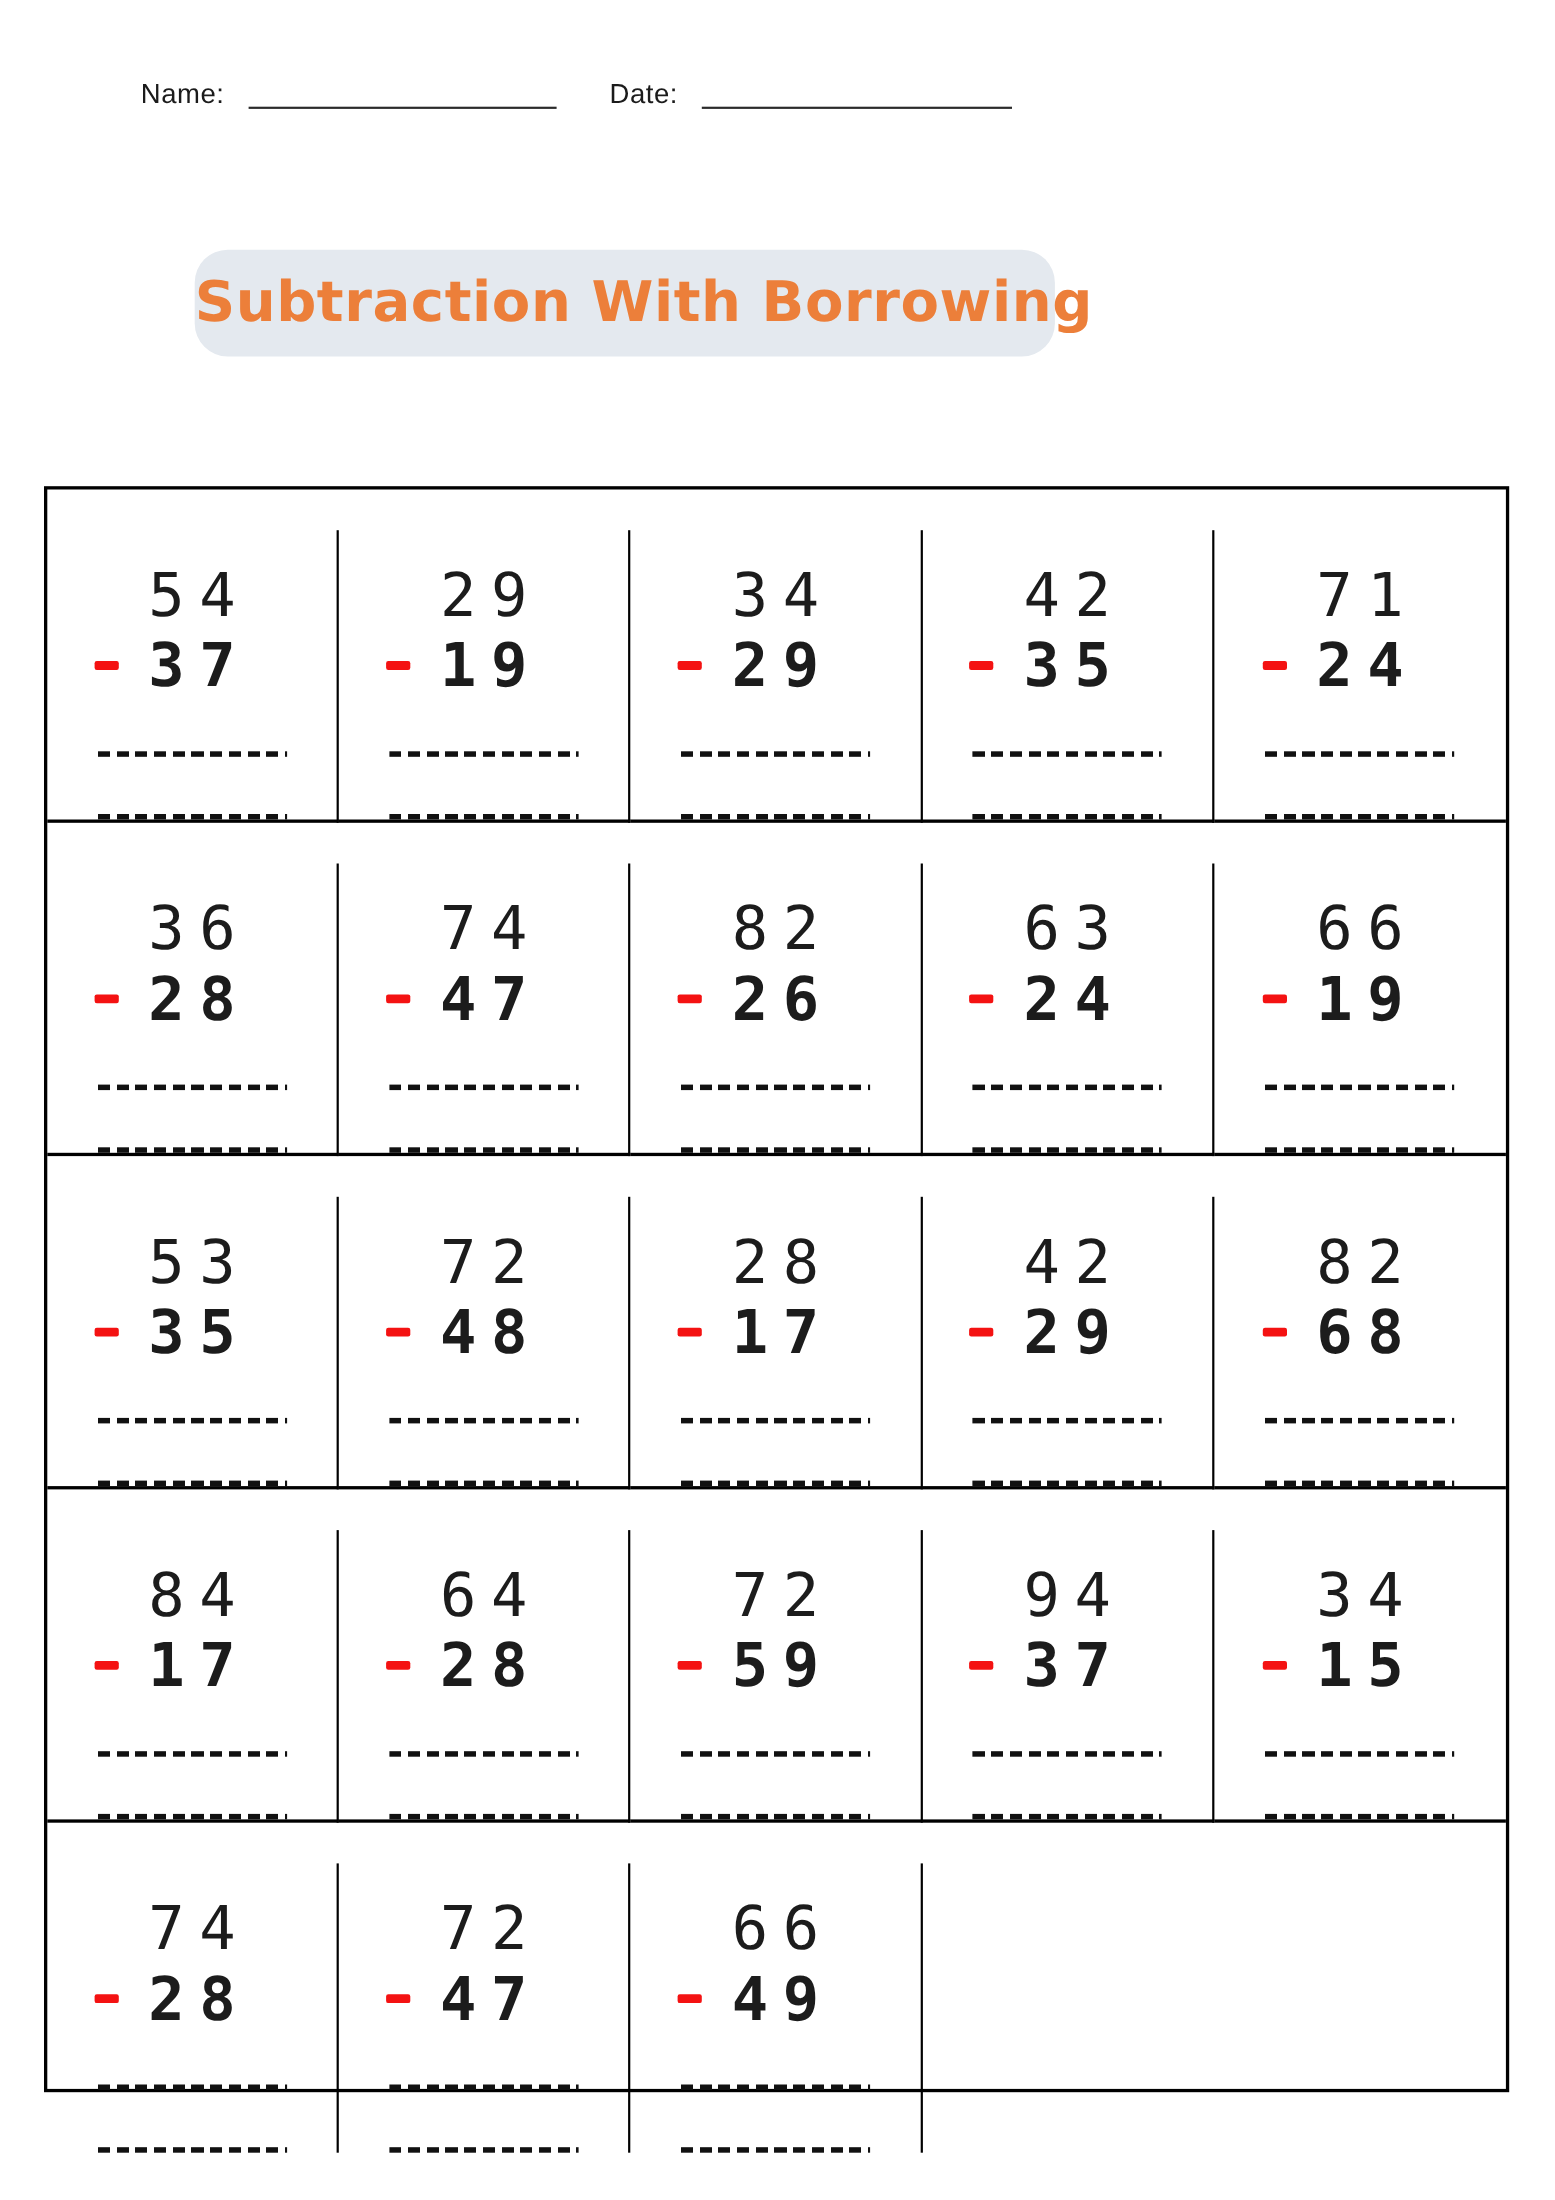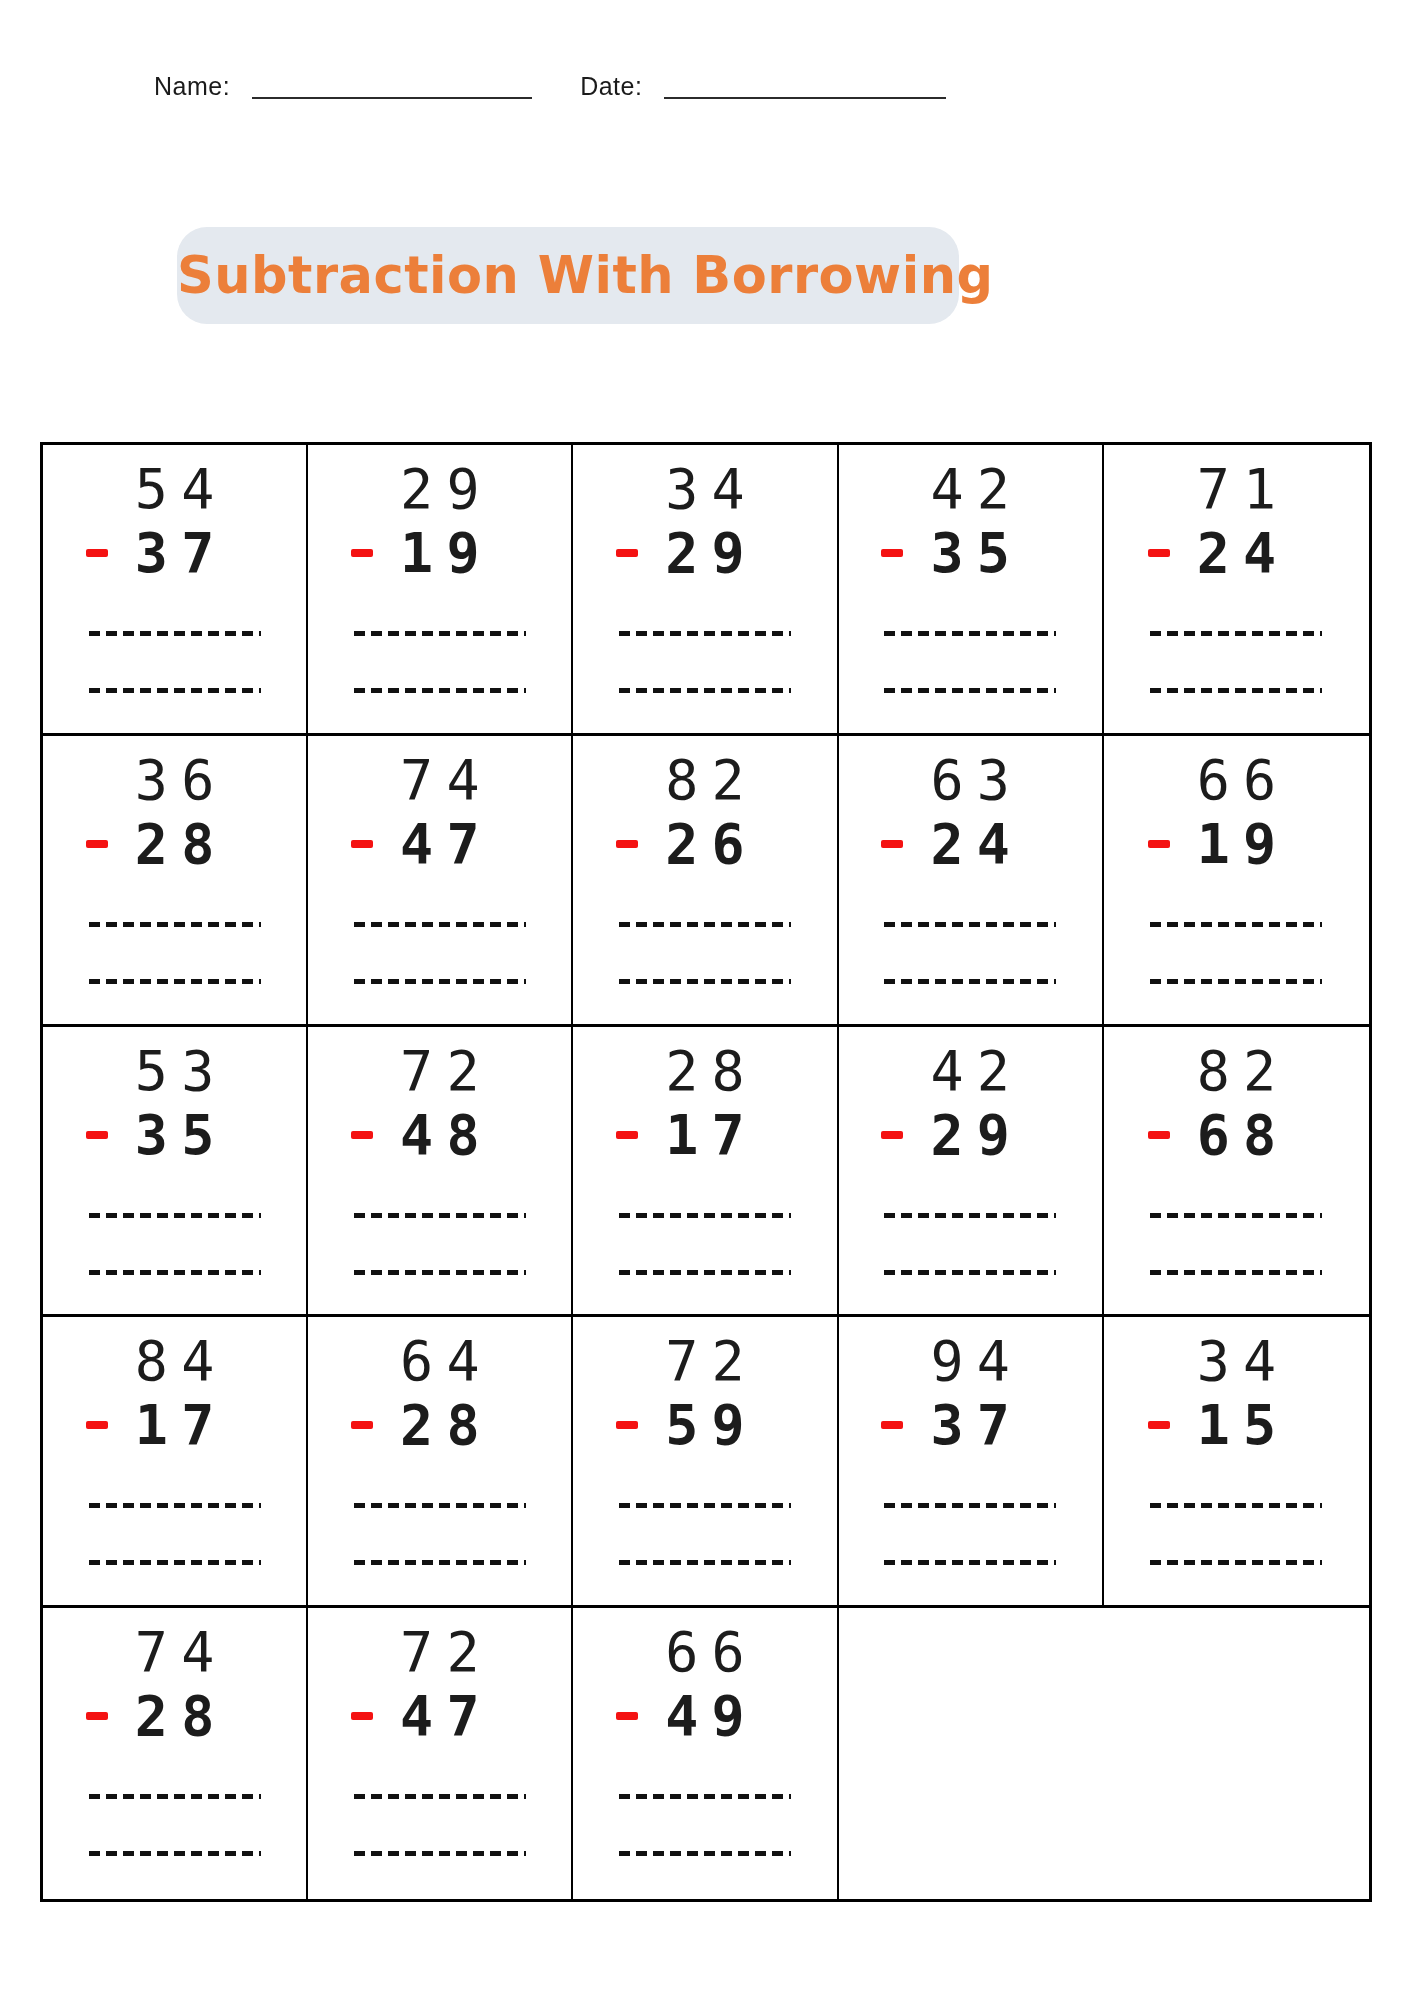--- a/index.html
+++ b/index.html
@@ -2,21 +2,21 @@
 <html style="--title: #EC7F3A; --banner_bg: #E4E9EF; --minus: #F41212;"><head>
 <meta charset="utf-8">
 <style>
   html,body{margin:0;padding:0;}
   body{
     width:1414px;height:2000px;background:#ffffff;position:relative;
     font-family:"Liberation Sans", sans-serif;overflow:hidden;
   }
   
   .header-row{
-    position:absolute;top:72px;left:154px;display:flex;align-items:flex-end;
+    position:absolute;top:72px;left:128px;display:flex;align-items:flex-end;
     font-size:25px;color:#1b1b1b;letter-spacing:0.5px;
   }
   .write-line{
     display:inline-block;height:2px;background:#2b2b2b;
     margin-left:22px;margin-bottom:2px;
   }
   .name-line{width:280px;}
   .date-line{width:282px;}
   .date-label{margin-left:48px;}
   
@@ -30,21 +30,21 @@
     font-size:51px;color:var(--title,#EC7F3A);letter-spacing:0.5px;white-space:nowrap;
   }
   
   .grid{
     position:absolute;top:442px;left:40px;width:1332px;height:1460px;
     box-sizing:border-box;border:3px solid #000;
     display:grid;grid-template-columns:repeat(5,1fr);grid-template-rows:repeat(5,1fr);
   }
   .cell{
     box-sizing:border-box;border-right:2.5px solid #000;border-bottom:3px solid #000;
-    text-align:center;padding-top:14px;
+    text-align:center;padding-top:29px;margin-top:37px;
   }
   .cell:nth-child(5n){border-right:none;}
   .cell:nth-child(n+21){border-bottom:none;}
   .prob{display:inline-block;text-align:right;}
   .num{
     display:block;font-family:"DejaVu Sans Mono", monospace;
     font-size:55px;line-height:60px;color:#1c1c1c;
     letter-spacing:0.24em;margin-right:-0.24em;white-space:nowrap;
   }
   .sub-row{position:relative;display:block;margin-top:4px;font-weight:bold;}

